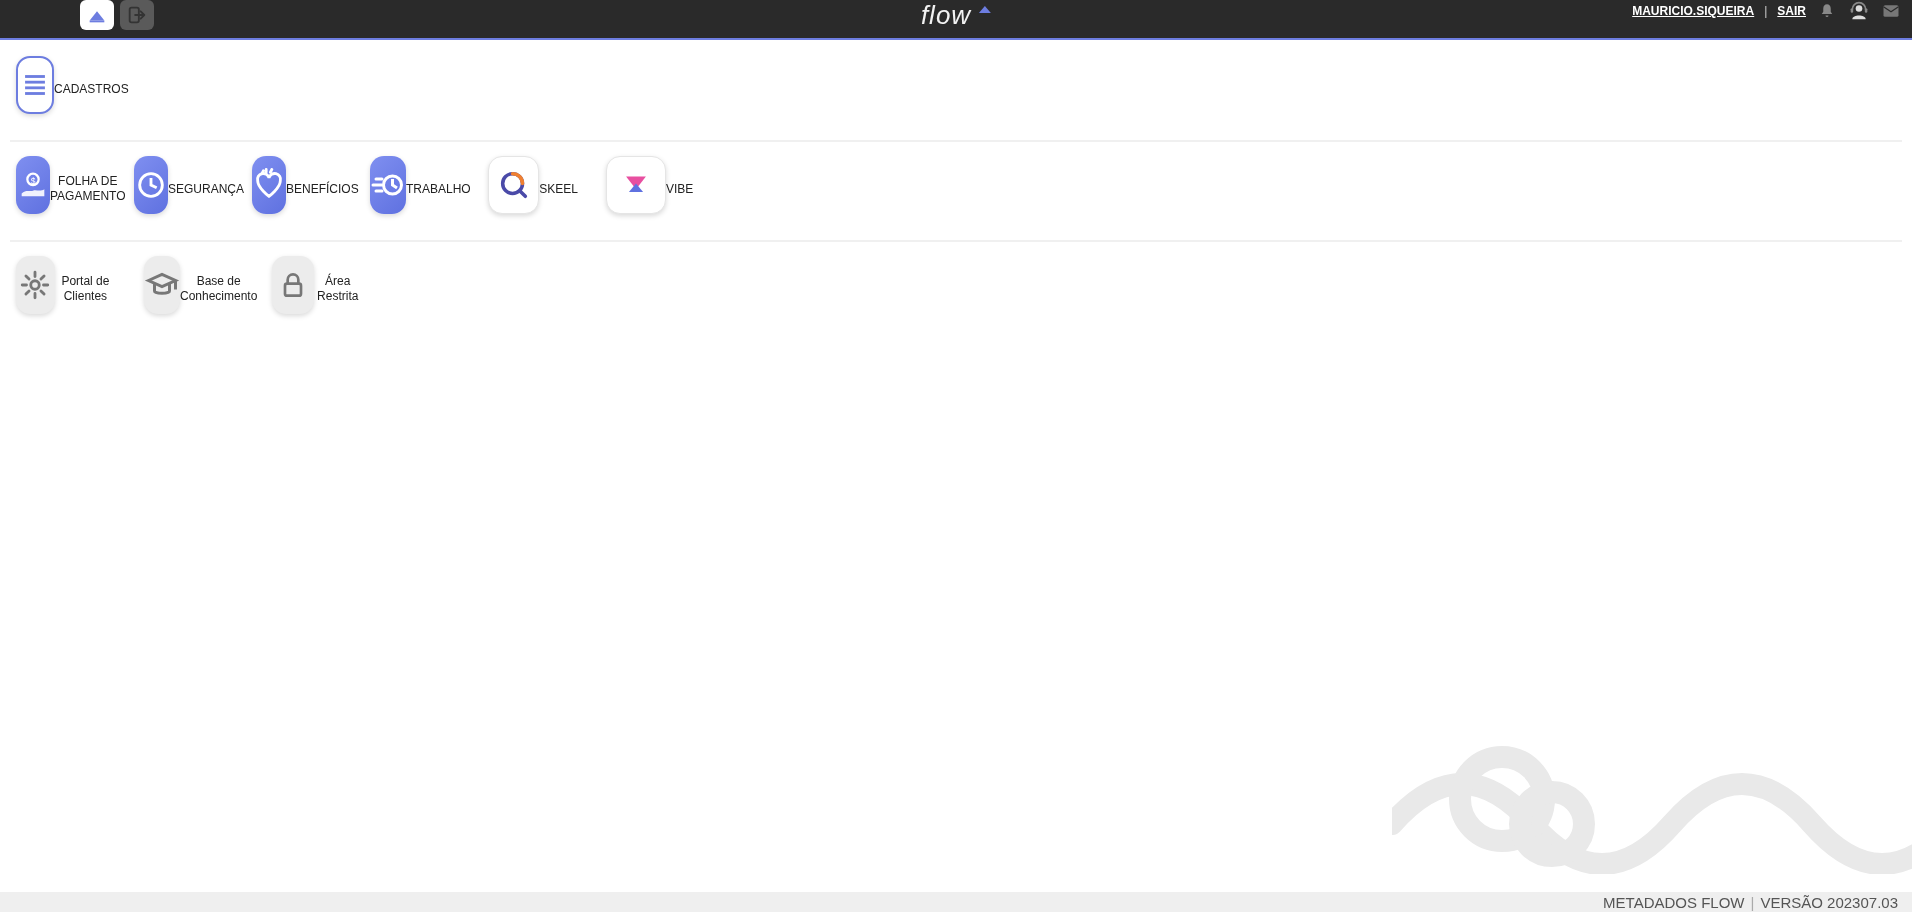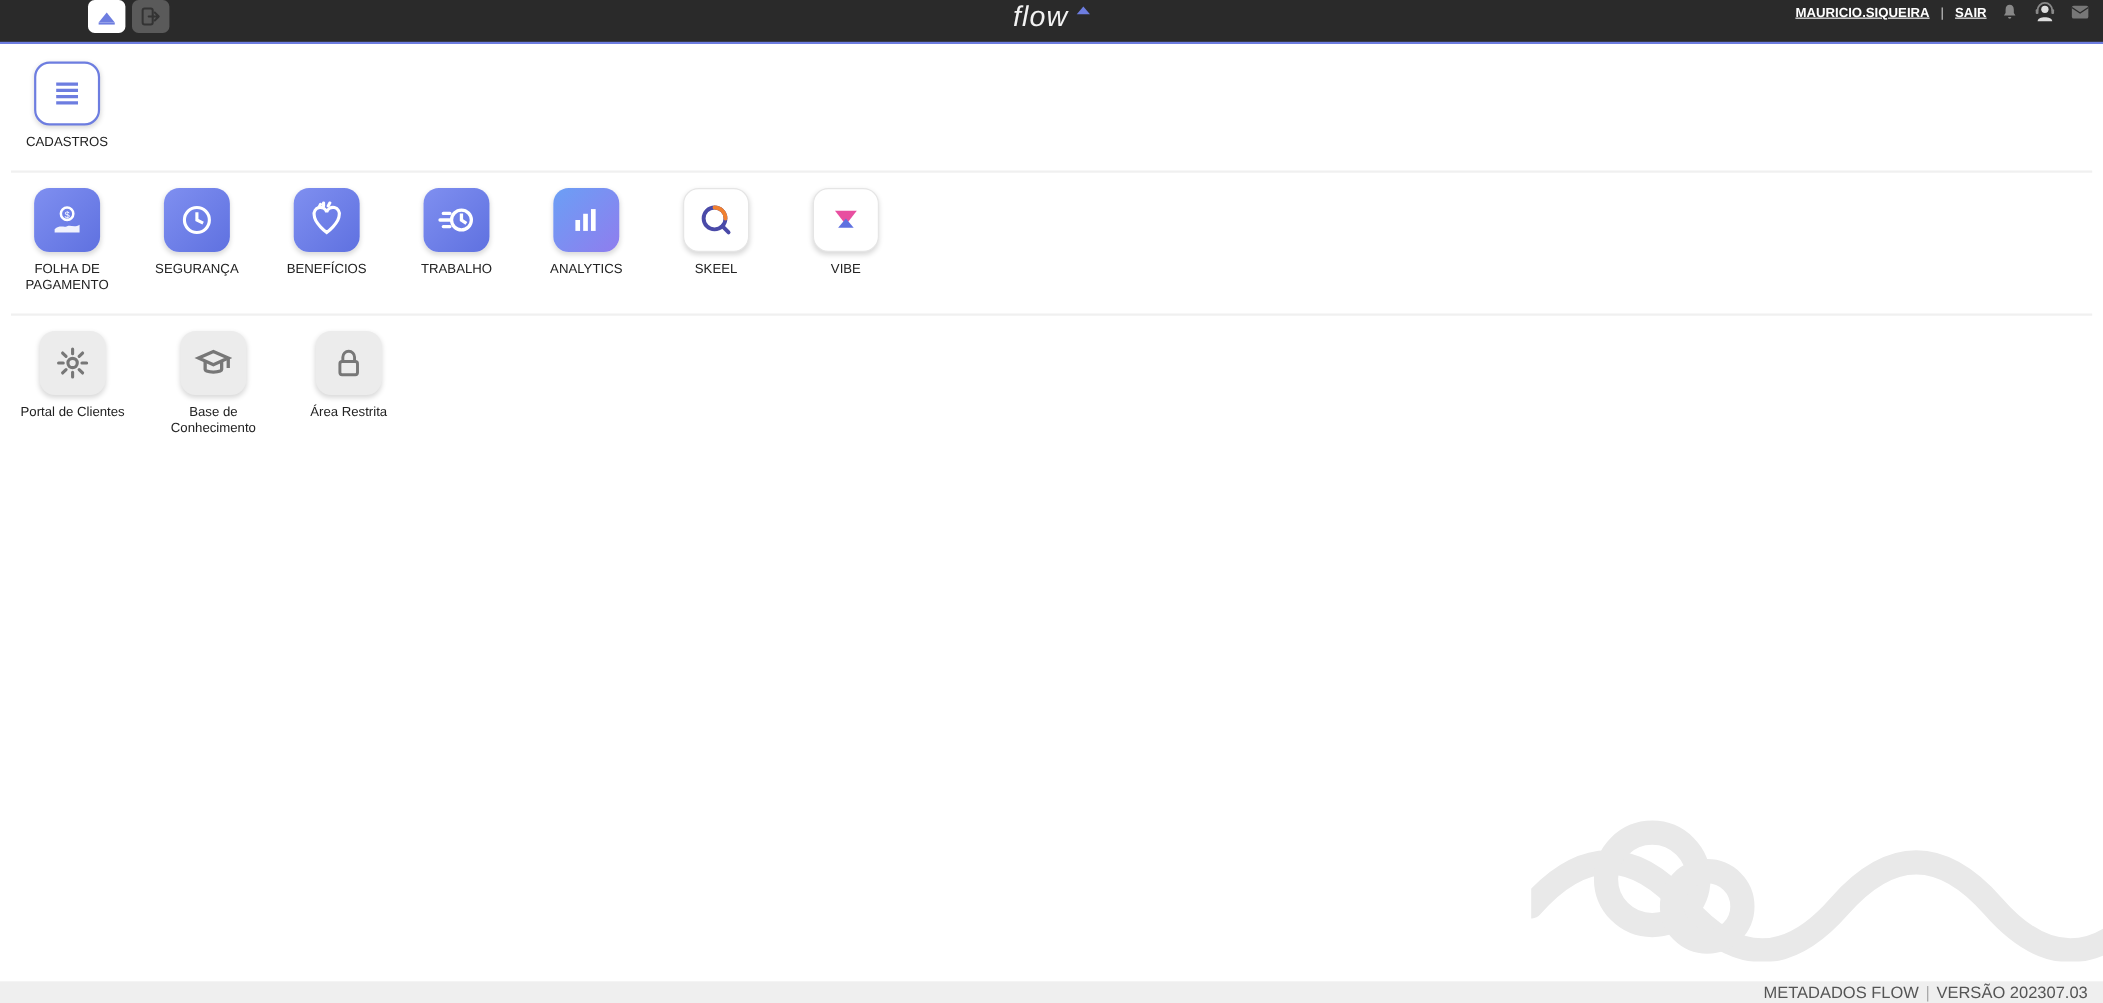--- a/index.html
+++ b/index.html
@@ -48,21 +48,21 @@
 
   
   .main {
     flex:1; overflow:auto; background:#fff; padding: 16px 10px 0 10px;
     position:relative;
   }
   .section { padding: 0 6px 10px 6px; }
   .hr { height:2px; background:#f0f0f0; margin: 8px 0 14px 0; }
   .apps-row { display:flex; flex-wrap:wrap; gap:28px; }
   .app-tile {
-    width: 90px; display:flex; flex-direction:column; align-items:center;
+    width: 90px; display:flex; flex-direction:row; align-items:center;
     text-align:center; cursor:pointer;
   }
   .app-tile.wide { width: 100px; }
   .icon-box {
     width:60px; height:58px; border-radius:14px;
     display:flex; align-items:center; justify-content:center;
     box-shadow: 0 2px 5px rgba(0,0,0,0.15);
     margin-bottom: 8px;
   }
   .icon-box.blue { background: linear-gradient(135deg,#7f8ff0,#5f71e0); }
@@ -194,30 +194,20 @@
         <div class="icon-box blue">
           <svg width="36" height="36" viewBox="0 0 24 24" fill="none" stroke="#fff" stroke-width="2">
               <circle cx="15" cy="12" r="6"></circle>
               <path d="M15 8 L15 12 L18 14"></path>
               <path d="M4 8 L8 8 M2 12 L8 12 M4 16 L8 16" stroke-linecap="round"></path>
             </svg>
         </div>
         <div class="app-label">TRABALHO</div>
       </div>
 
-      <div class="app-tile">
-        <div class="icon-box blue-grad">
-          <svg width="34" height="34" viewBox="0 0 24 24" fill="#fff">
-              <rect x="5" y="12" width="3" height="7"></rect>
-              <rect x="10" y="8" width="3" height="11"></rect>
-              <rect x="15" y="5" width="3" height="14"></rect>
-            </svg>
-        </div>
-        <div class="app-label">ANALYTICS</div>
-      </div>
 
       <div class="app-tile">
         <div class="icon-box white">
           <svg width="34" height="34" viewBox="0 0 24 24" fill="none">
               <circle cx="11" cy="11" r="7" stroke="#4a4aa8" stroke-width="2.5"></circle>
               <path d="M11 4 A7 7 0 0 1 18 11" stroke="#f08030" stroke-width="2.5" fill="none" stroke-linecap="round"></path>
               <line x1="16" y1="16" x2="20" y2="20" stroke="#4a4aa8" stroke-width="2.5" stroke-linecap="round"></line>
             </svg>
         </div>
         <div class="app-label">SKEEL</div>

